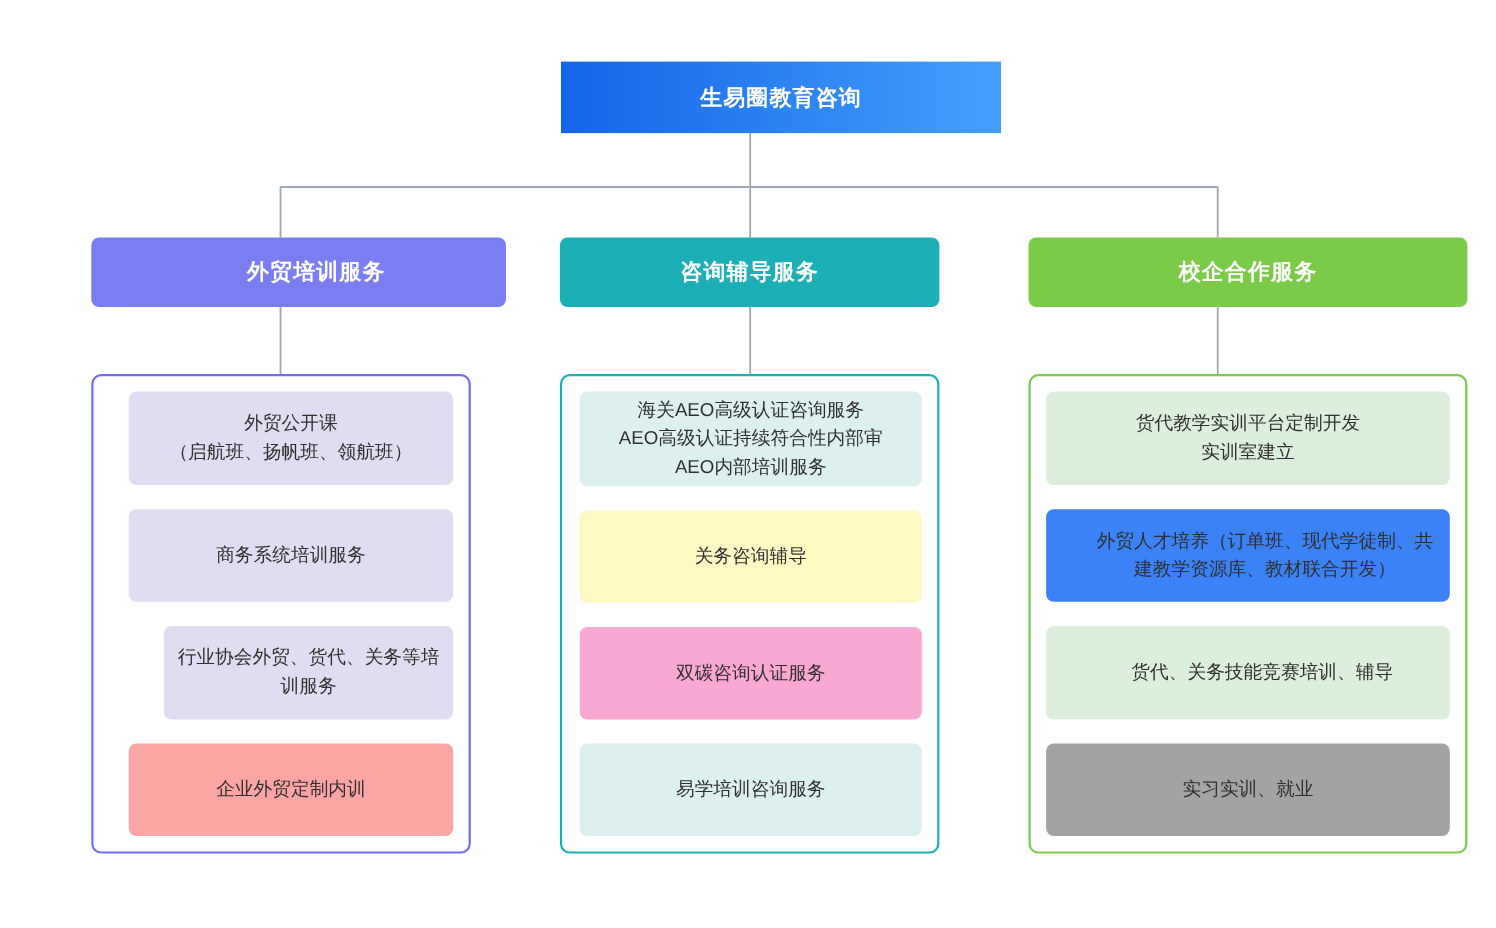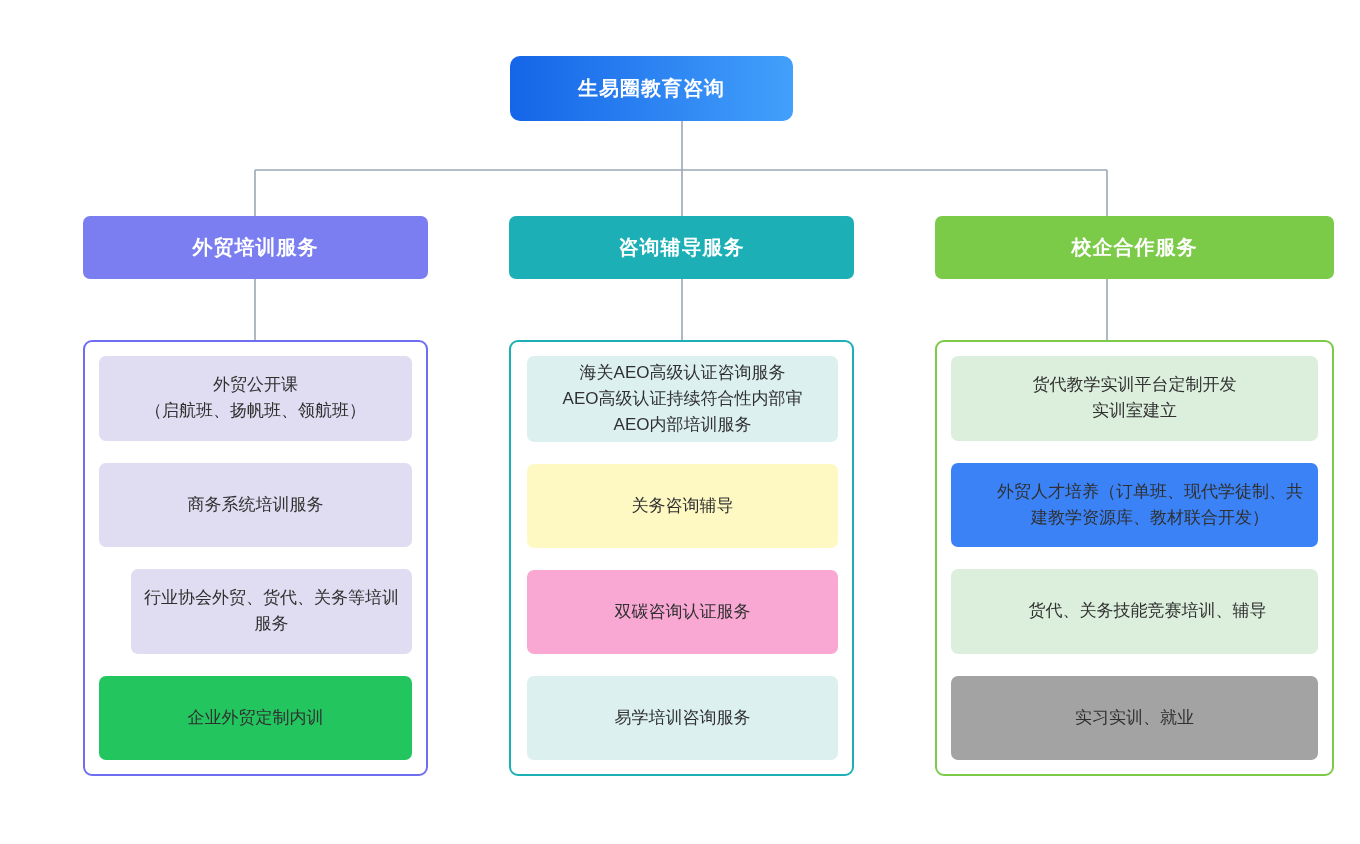--- a/index.html
+++ b/index.html
@@ -26,23 +26,23 @@
     top: 0;
     width: 1360px;
     height: 844px;
     pointer-events: none;
   }
   
   .root-node {
     position: absolute;
     left: 510px;
     top: 56px;
-    width: 283px;
+    width: 400px;
     height: 65px;
-    border-radius: 10px;
+    border-radius: 0;
     display: flex;
     align-items: center;
     justify-content: center;
     color: #ffffff;
     font-size: 20px;
     font-weight: bold;
     letter-spacing: 1px;
     background: linear-gradient(90deg, #1565e8 0%, #2a83f2 55%, #42a0fb 100%);
   }
   
@@ -85,21 +85,21 @@
     line-height: 26px;
     color: #303030;
     padding: 4px 10px;
     box-sizing: border-box;
     white-space: pre-line;
   }
   .leaf-item:last-child {
     margin-bottom: 0;
   }
   
-  .col-0 { left: 83px;  width: 345px; }
+  .col-0 { left: 83px;  width: 345px; padding-left: 32px; }
   .col-1 { left: 509px; width: 345px; }
   .col-2 { left: 935px; width: 399px; }
 </style>
 </head>
 <body>
 
 <div id="canvas">
 
   <svg id="connectors" viewBox="0 0 1360 844" width="1360" height="844">
 
@@ -121,21 +121,21 @@
   </div>
 
   <div class="col-header col-0" id="h0" style="background: rgb(123, 126, 240);">
     <span>外贸培训服务</span>
   </div>
   <div class="group-box col-0" id="b0" style="border-color: rgb(111, 110, 242);">
     <div class="leaf-item" style="background: rgb(224, 221, 242);">外贸公开课
 （启航班、扬帆班、领航班）</div>
     <div class="leaf-item" style="background: rgb(224, 221, 242);">商务系统培训服务</div>
     <div class="leaf-item" style="background: rgb(224, 221, 242); margin-left: 32px;">行业协会外贸、货代、关务等培训服务</div>
-    <div class="leaf-item" style="background: #22c55e;">企业外贸定制内训</div>
+    <div class="leaf-item" style="background: #fca5a5;">企业外贸定制内训</div>
   </div>
 
   <div class="col-header col-1" id="h1" style="background: rgb(28, 176, 182);">
     <span>咨询辅导服务</span>
   </div>
   <div class="group-box col-1" id="b1" style="border-color: rgb(28, 176, 182); padding-left: 16px;">
     <div class="leaf-item" style="background: rgb(220, 240, 240);">海关AEO高级认证咨询服务
 AEO高级认证持续符合性内部审
 AEO内部培训服务</div>
     <div class="leaf-item" style="background: #fef9c3;">关务咨询辅导</div>

